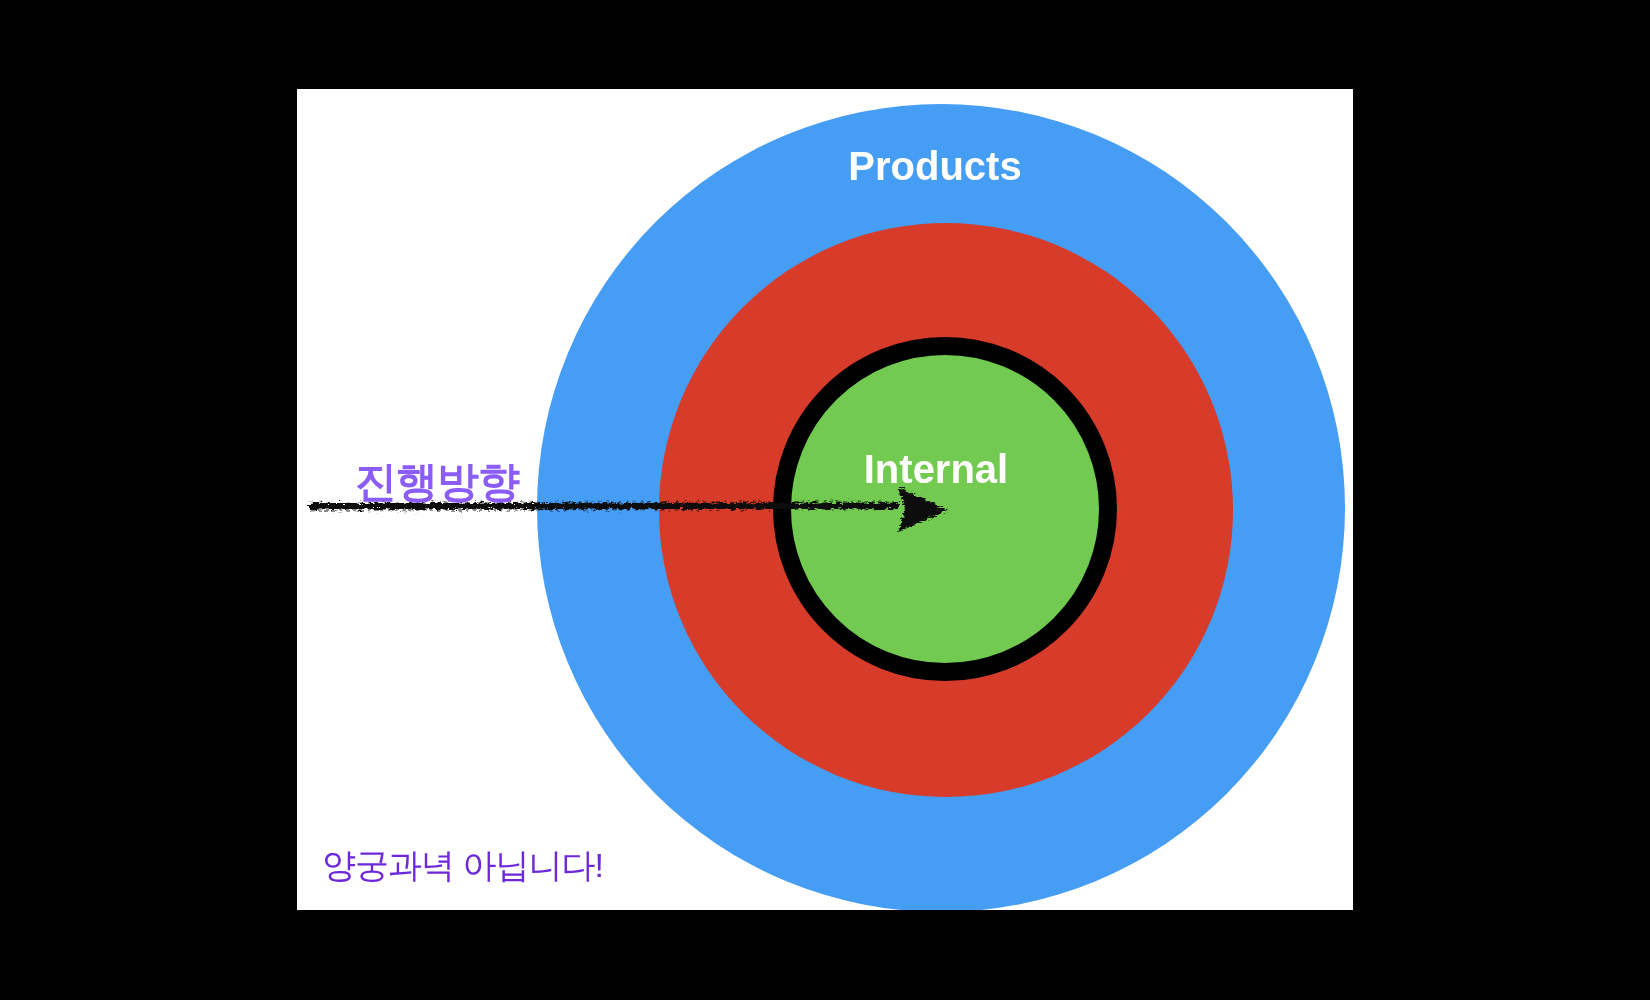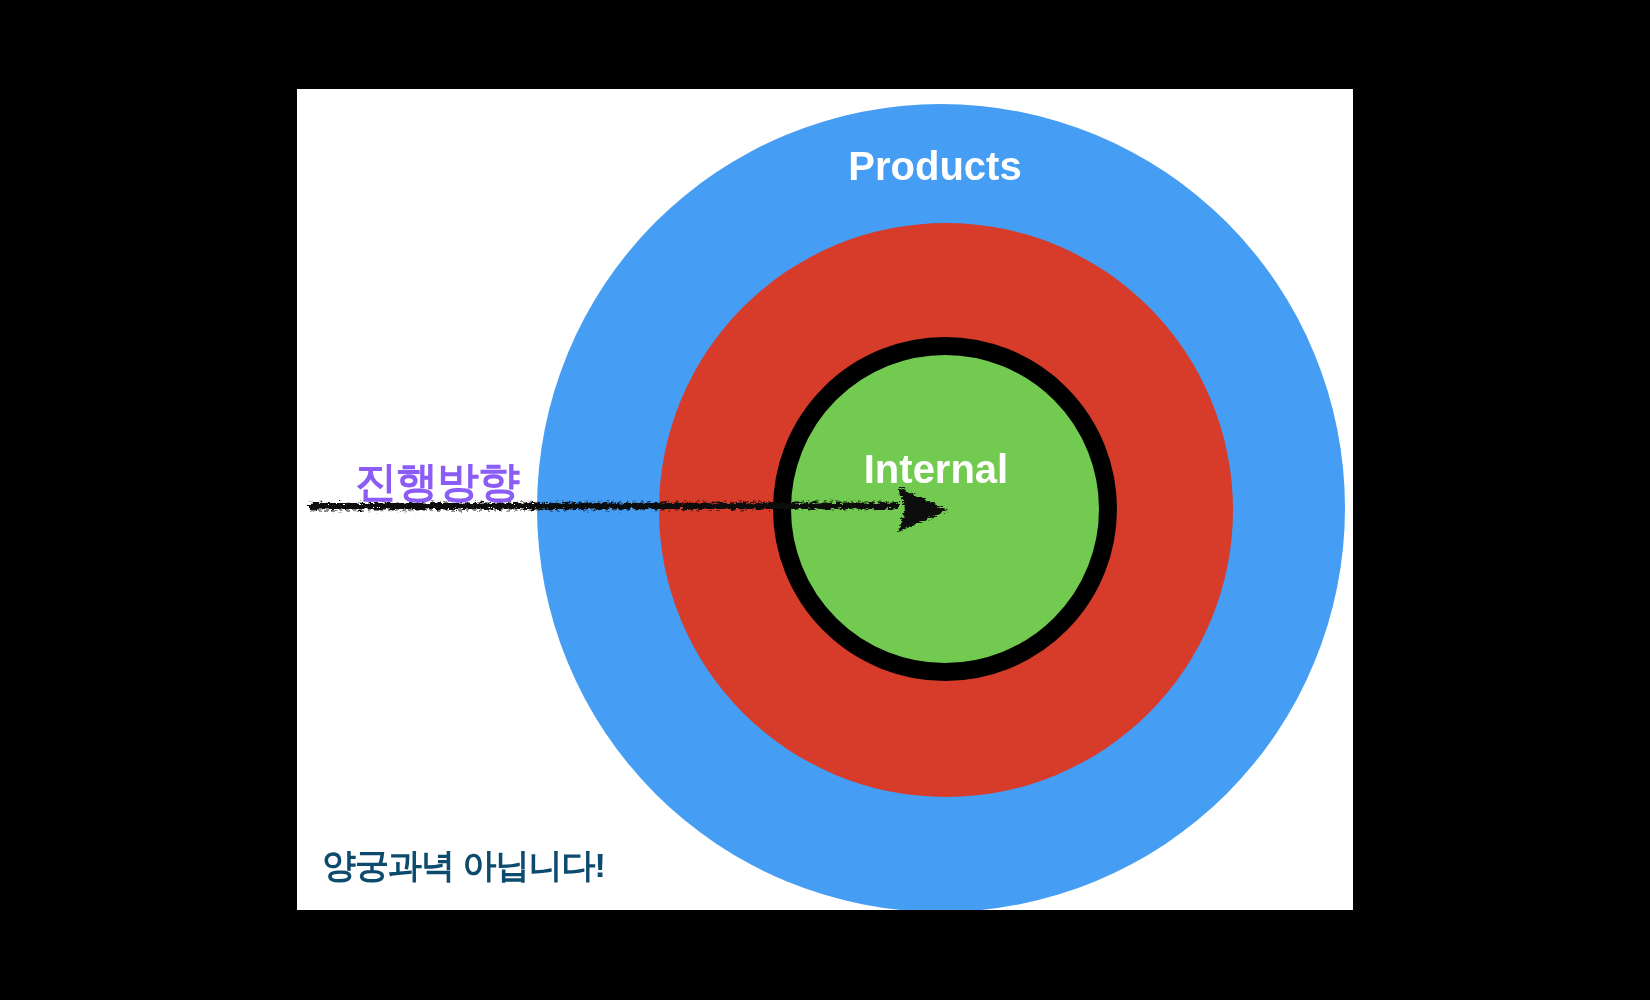--- a/index.html
+++ b/index.html
@@ -48,22 +48,22 @@
     left: 140px; top: 393px;
     color: #8b5cf6;
     font-size: 42px;
     letter-spacing: -1px;
   }
   .footnote {
     position: absolute;
     left: 25px;
     top: 776px;
     transform: translateY(-50%);
-    color: #0c4a6e;
-    font-weight: bold;
+    color: #6d28d9;
+    font-weight: normal;
     font-size: 34px;
     letter-spacing: -1px;
     white-space: nowrap;
     line-height: 1;
   }
 </style>
 </head>
 <body>
 
 <div class="stage">

